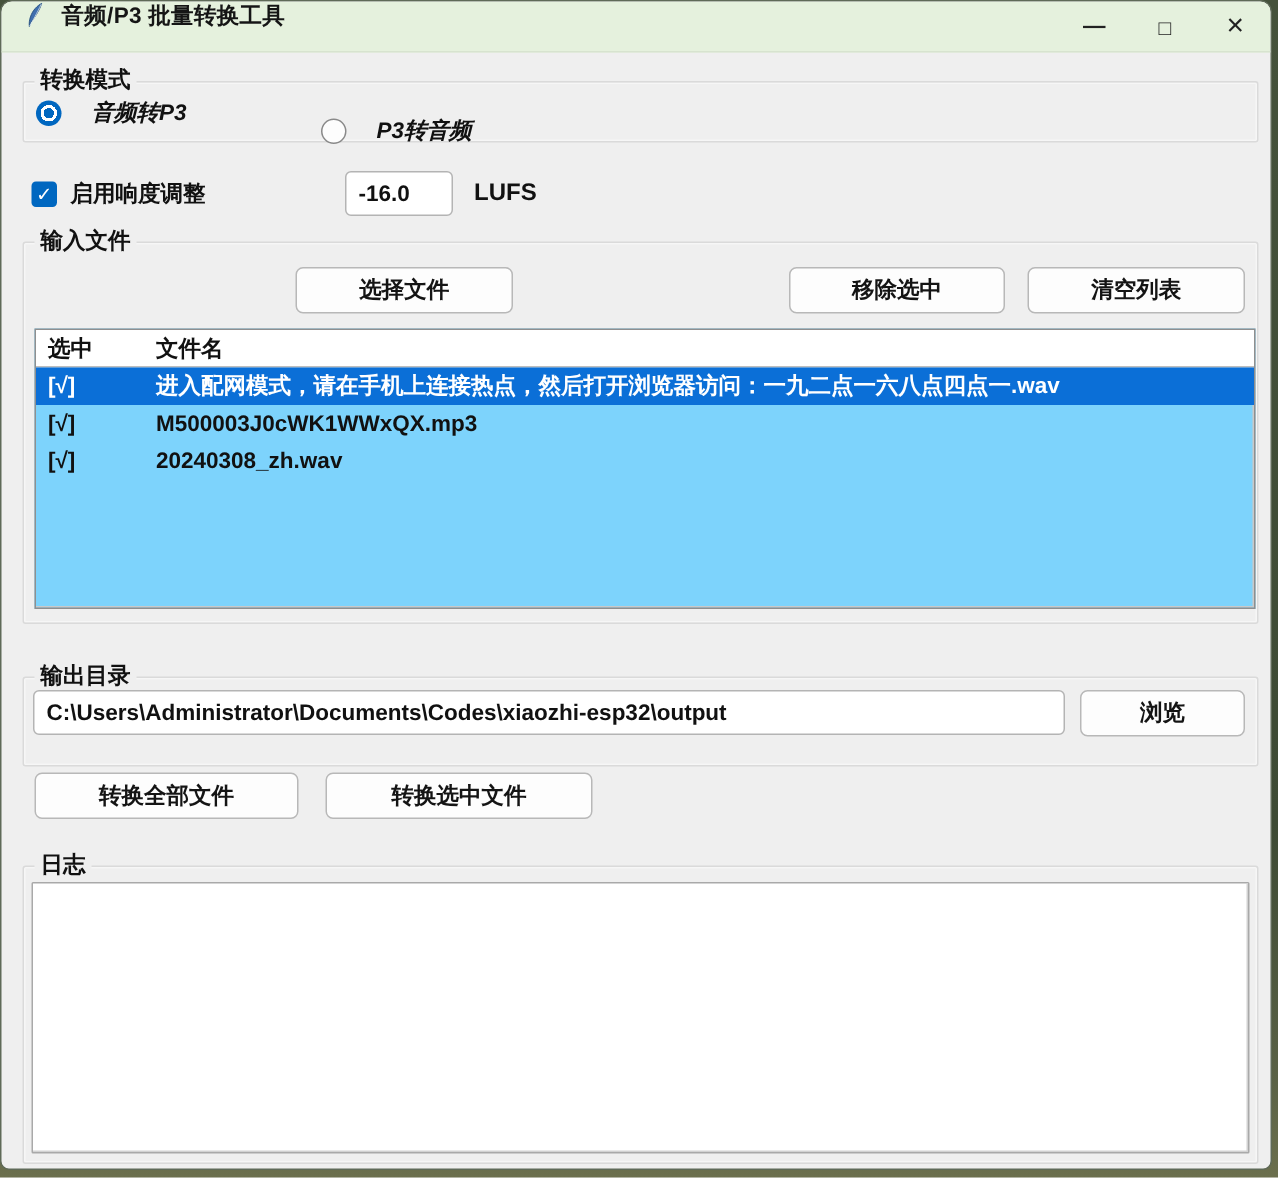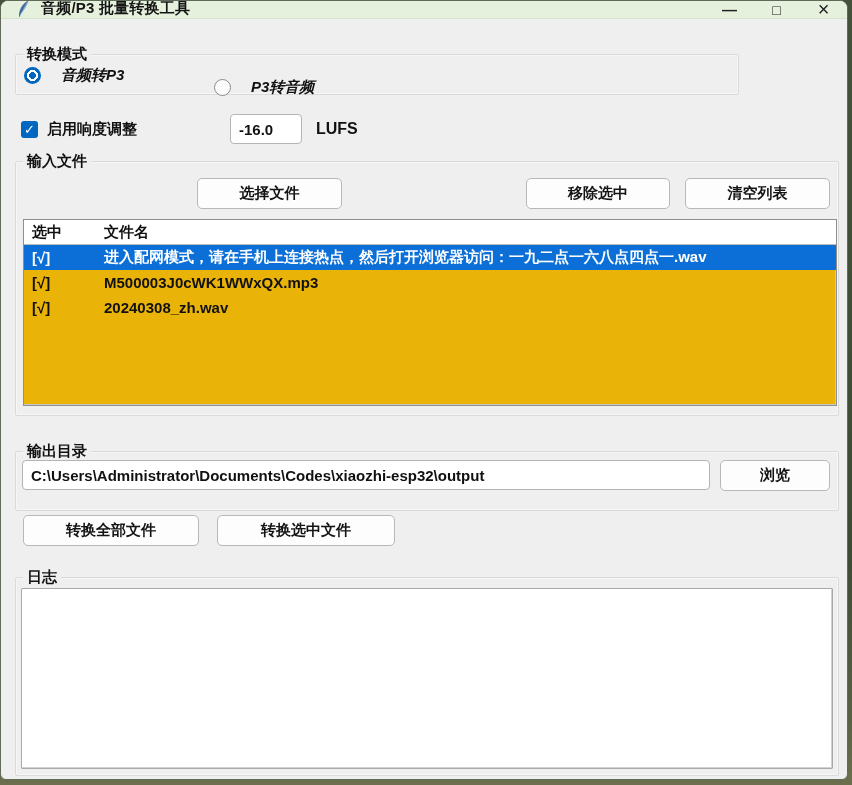--- a/index.html
+++ b/index.html
@@ -9,21 +9,21 @@
     background:linear-gradient(180deg,#45523b 0%, #3d4a34 70%, #5a6246 92%, #6b6f4d 100%);
     position:relative;
   }
   .window {
     position:absolute; left:0; top:0; width:848px; height:780px;
     background:#efefef; border:1px solid #5f6a58;
     border-radius:8px 8px 6px 6px; overflow:hidden;
   }
   
   .titlebar {
-    height:18px; background:#e5f1dd; display:flex; align-items:flex-end;
+    height:34px; background:#e5f1dd; display:flex; align-items:flex-start;
     border-bottom:1px solid #d7e3cf;
   }
   .titlebar .app-icon { width:18px; height:18px; margin-left:13px; flex:0 0 auto; }
   .titlebar .title {
     margin-left:9px; font-size:15px; font-weight:700; color:#151515; letter-spacing:.2px;
   }
   .winbtns { margin-left:auto; display:flex; height:100%; }
   .winbtn {
     width:47px; height:100%; display:flex; align-items:center; justify-content:center;
     font-size:15px; color:#222; cursor:default; background:transparent; border:none;
@@ -64,21 +64,21 @@
     display:flex; align-items:center; justify-content:center; height:31px;
   }
   .text-input {
     background:#fff; border:1px solid #b4b4b4; border-radius:4px;
     font-family:inherit; font-size:15px; font-weight:700; color:#111;
     padding:0 8px; height:30px;
   }
   
   .file-table {
     position:absolute; left:22px; top:218px; width:814px; height:187px;
-    background:#eab308; border:1px solid #8f8f8f; overflow:hidden;
+    background:#7dd3fc; border:1px solid #8f8f8f; overflow:hidden;
     box-shadow:inset -1px -1px 0 #c9c9c9;
   }
   .thead {
     display:flex; height:25px; align-items:center; background:#fff;
     border-bottom:1px solid #bdbdbd; font-size:15px; font-weight:700; color:#111;
   }
   .col-check { width:78px; padding-left:8px; flex:0 0 auto; }
   .col-name { flex:1; padding-left:2px; }
   .trow {
     display:flex; height:25px; align-items:center;
@@ -104,21 +104,21 @@
       <path d="M6.4 18.2 C8.5 14.5 12.0 8.5 15.0 2.0" stroke="#d9e6f2" stroke-width="0.6" fill="none"></path>
     </svg>
     <span class="title">音频/P3 批量转换工具</span>
     <div class="winbtns">
       <button class="winbtn min">—</button>
       <button class="winbtn max">□</button>
       <button class="winbtn close">×</button>
     </div>
   </div>
 
-  <div class="group" style="left:14px; top:53px; width:724px; height:41px;">
+  <div class="group" style="left:14px; top:53px; width:824px; height:41px;">
     <span class="legend">转换模式</span>
     <div class="radio-item" style="left:8px; top:11px;">
       <span class="radio-dot checked"></span>
       <span class="radio-label">音频转P3</span>
     </div>
     <div class="radio-item" style="left:198px; top:11px;margin-top:12px;">
       <span class="radio-dot"></span>
       <span class="radio-label">P3转音频</span>
     </div>
   </div>

